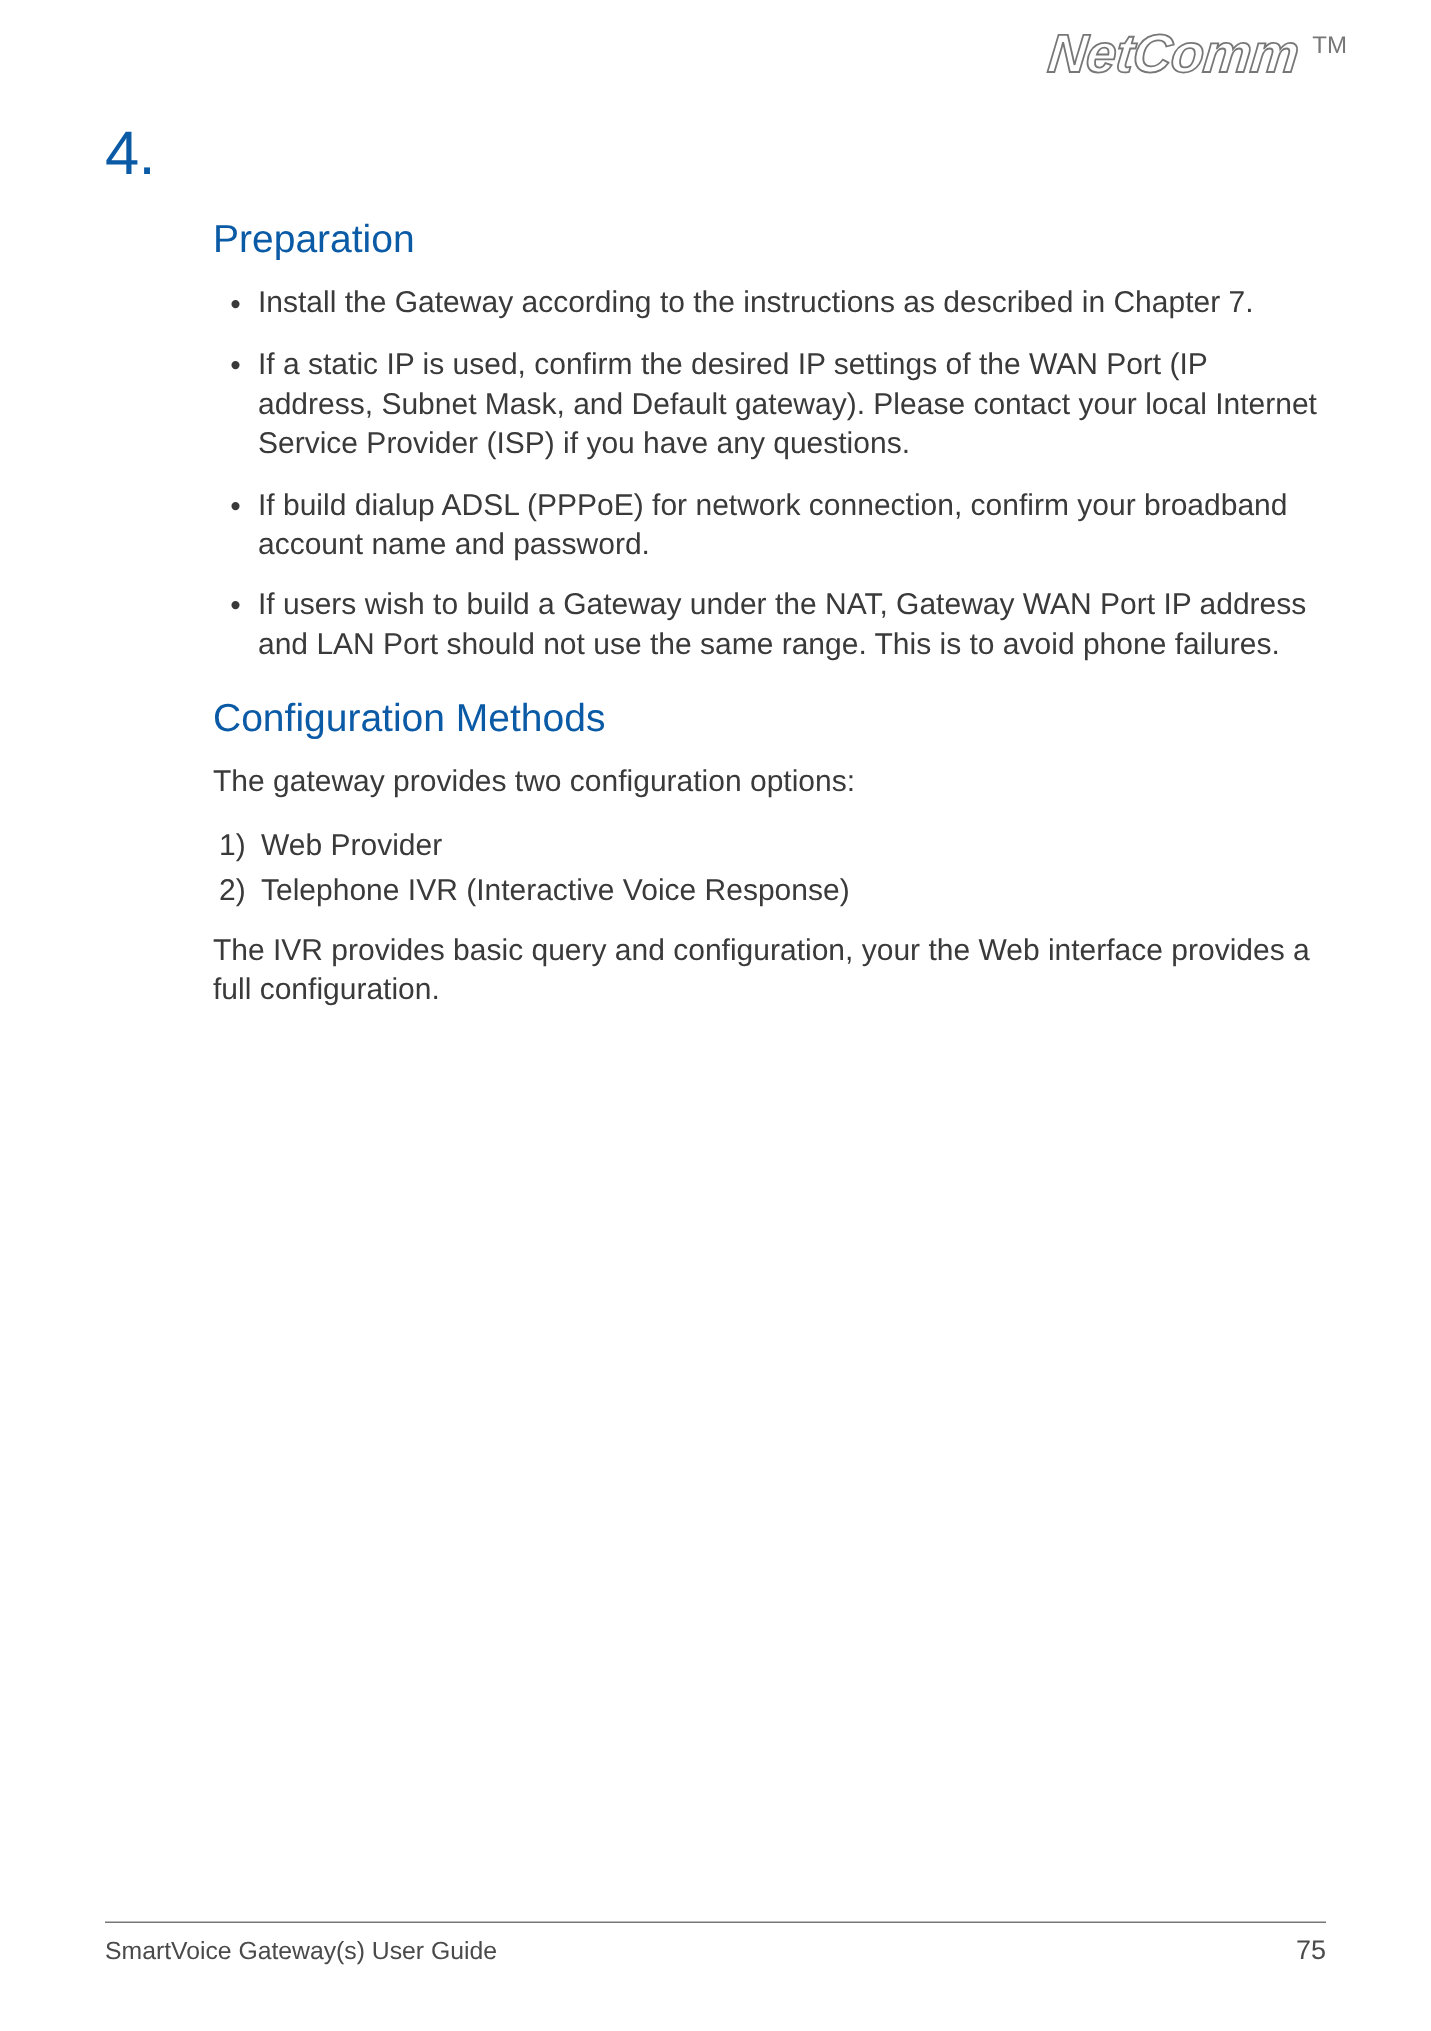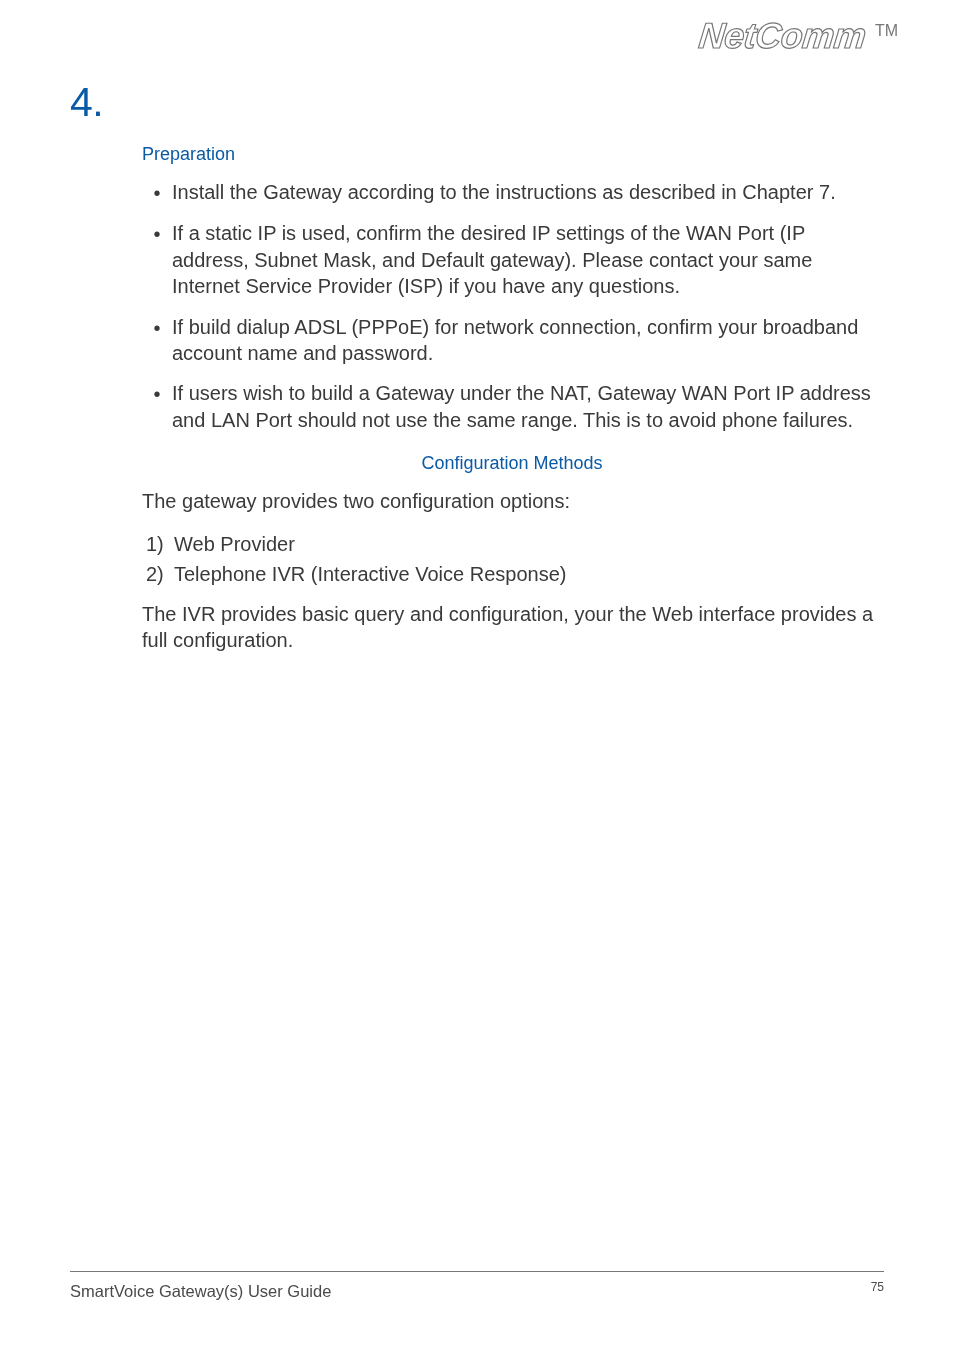--- a/index.html
+++ b/index.html
@@ -68,28 +68,27 @@
 
     .content {
       margin-left: 72px;
       margin-right: 2px;
       margin-top: 18px;
       color: #3a3a3a;
     }
 
     .section-heading {
       color: #0a5aa6;
-      font-size: 18px;
+      font-size: 26px;
       font-weight: 400;
       margin-top: 6px;
       margin-bottom: 14px;
     }
     .section-heading.second {
       margin-top: 20px;
-      text-align: center;
     }
 
     ul.bullets {
       list-style: none;
       padding: 0;
       margin: 0;
     }
     ul.bullets li {
       display: flex;
       align-items: flex-start;
@@ -129,42 +128,42 @@
       color: #3a3a3a;
       line-height: 1.5;
     }
     ol.numbered li .num-mark {
       min-width: 32px;
       padding-left: 4px;
     }
 
     .footer {
       position: absolute;
-      bottom: 52px;
+      bottom: 42px;
       left: 70px;
       right: 70px;
     }
     .footer-rule {
       border: none;
       border-top: 1px solid #777;
       margin-bottom: 8px;
     }
     .footer-row {
       display: flex;
       justify-content: space-between;
       align-items: flex-start;
       font-size: 16.5px;
       color: #4a4a4a;
       font-weight: 300;
     }
     .footer-left {
       line-height: 1.35;
     }
     .footer-page {
-      font-size: 12px;
+      font-size: 18px;
     }
   </style>
 </head>
 <body>
 
 <div class="page">
 
   <div class="logo-wrap">
     <span class="logo-text">NetComm</span>
     <span class="logo-tm">TM</span>
@@ -178,21 +177,21 @@
 
     <div class="section-heading">Preparation</div>
 
     <ul class="bullets">
       <li>
         <span class="bullet-mark">•</span>
         <span>Install the Gateway according to the instructions as described in Chapter 7.</span>
       </li>
       <li>
         <span class="bullet-mark">•</span>
-        <span>If a static IP is used, confirm the desired IP settings of the WAN Port (IP address, Subnet Mask, and Default gateway). Please contact your same Internet Service Provider (ISP) if you have any questions.</span>
+        <span>If a static IP is used, confirm the desired IP settings of the WAN Port (IP address, Subnet Mask, and Default gateway). Please contact your local Internet Service Provider (ISP) if you have any questions.</span>
       </li>
       <li>
         <span class="bullet-mark">•</span>
         <span>If build dialup ADSL (PPPoE) for network connection, confirm your broadband account name and password.</span>
       </li>
       <li>
         <span class="bullet-mark">•</span>
         <span>If users wish to build a Gateway under the NAT, Gateway WAN Port IP address and LAN Port should not use the same range. This is to avoid phone failures.</span>
       </li>
     </ul>

